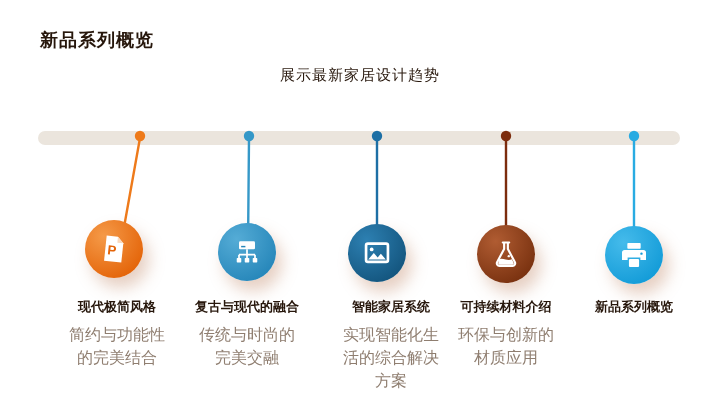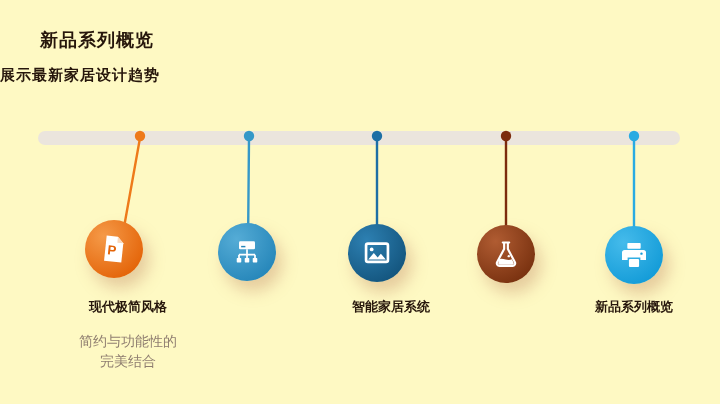--- a/index.html
+++ b/index.html
@@ -3,32 +3,32 @@
 <meta charset="utf-8">
 <style>
   html,body{margin:0;padding:0;}
   body{
     font-family:"Liberation Sans","DejaVu Sans",sans-serif;
     background:#fcede5;
   }
   .slide{
     position:relative;
     width:720px;height:404px;
-    background:#fef9c3;
+    background:#ffffff;
     overflow:hidden;
   }
   .slide-title{
     position:absolute;left:40px;top:28px;
     font-size:18px;font-weight:bold;color:#27170c;
     letter-spacing:1px;
   }
   .slide-subtitle{
     position:absolute;left:0;top:66px;width:720px;
-    text-align:left;
-    font-size:15px;font-weight:bold;color:#27170c;
+    text-align:center;
+    font-size:15px;font-weight:normal;color:#27170c;
     letter-spacing:1px;
   }
   .timeline-bar{
     position:absolute;left:38px;top:131px;
     width:642px;height:14px;border-radius:7px;
     background:#ebe5dd;
   }
   .overlay{
     position:absolute;left:0;top:0;width:720px;height:404px;
     pointer-events:none;
@@ -40,27 +40,27 @@
   }
   .c1{left:85px;top:220px;background:radial-gradient(circle at 32% 28%,#f59a48,#e4650a 78%);}
   .c2{left:218px;top:223px;background:radial-gradient(circle at 32% 28%,#55acd6,#2787ba 78%);}
   .c3{left:348px;top:224px;background:radial-gradient(circle at 32% 28%,#2d80b2,#14567f 78%);}
   .c4{left:477px;top:225px;background:radial-gradient(circle at 32% 28%,#b05c32,#7a3210 78%);}
   .c5{left:605px;top:226px;background:radial-gradient(circle at 32% 28%,#45bbeb,#149cd8 78%);}
   .circle svg{width:32px;height:32px;display:block;}
   .col{
     position:absolute;top:298px;width:150px;text-align:center;
   }
-  .t1{left:53px;} .t2{left:172px;} .t3{left:316px;} .t4{left:431px;} .t5{left:559px;}
+  .t1{left:42px;} .t2{left:172px;} .t3{left:316px;} .t4{left:431px;} .t5{left:559px;}
   .item-title{
     font-size:13px;font-weight:bold;color:#27170c;margin:0 0 7px 0;
   }
   .item-desc{
     display:inline-block;width:104px;
-    font-size:14px;line-height:1.45;color:#8f7e70;margin:8px;
+    font-size:16px;line-height:1.45;color:#8f7e70;margin:0;
   }
 </style>
 </head>
 <body>
 
 <div class="slide">
 
   <div class="slide-title">新品系列概览</div>
   <div class="slide-subtitle">展示最新家居设计趋势</div>
 
@@ -132,21 +132,28 @@
         <rect x="8.2" y="15" width="7.6" height="6" rx="0.8" fill="#ffffff"></rect>
       </svg>
     </span>
   </div>
 
   <div class="col t1">
     <div class="item-title">现代极简风格</div>
     <p class="item-desc">简约与功能性的完美结合</p>
   </div>
   <div class="col t2">
+    <div class="item-title">复古与现代的融合</div>
+    <p class="item-desc">传统与时尚的完美交融</p>
   </div>
   <div class="col t3">
     <div class="item-title">智能家居系统</div>
+    <p class="item-desc">实现智能化生活的综合解决方案</p>
+  </div>
+  <div class="col t4">
+    <div class="item-title">可持续材料介绍</div>
+    <p class="item-desc">环保与创新的材质应用</p>
   </div>
   <div class="col t5">
     <div class="item-title">新品系列概览</div>
   </div>
 
 </div>
 
 </body></html>

